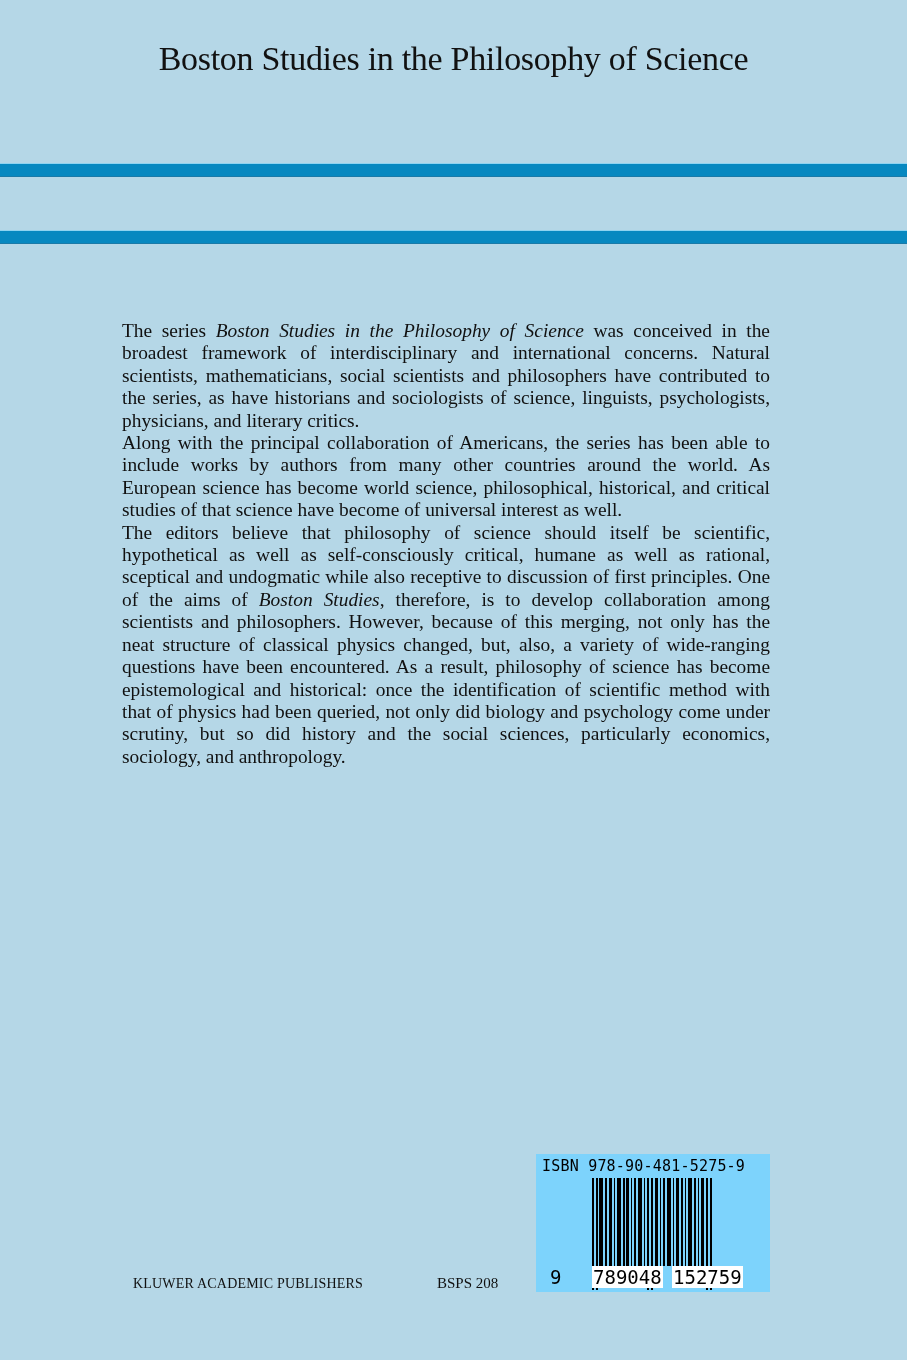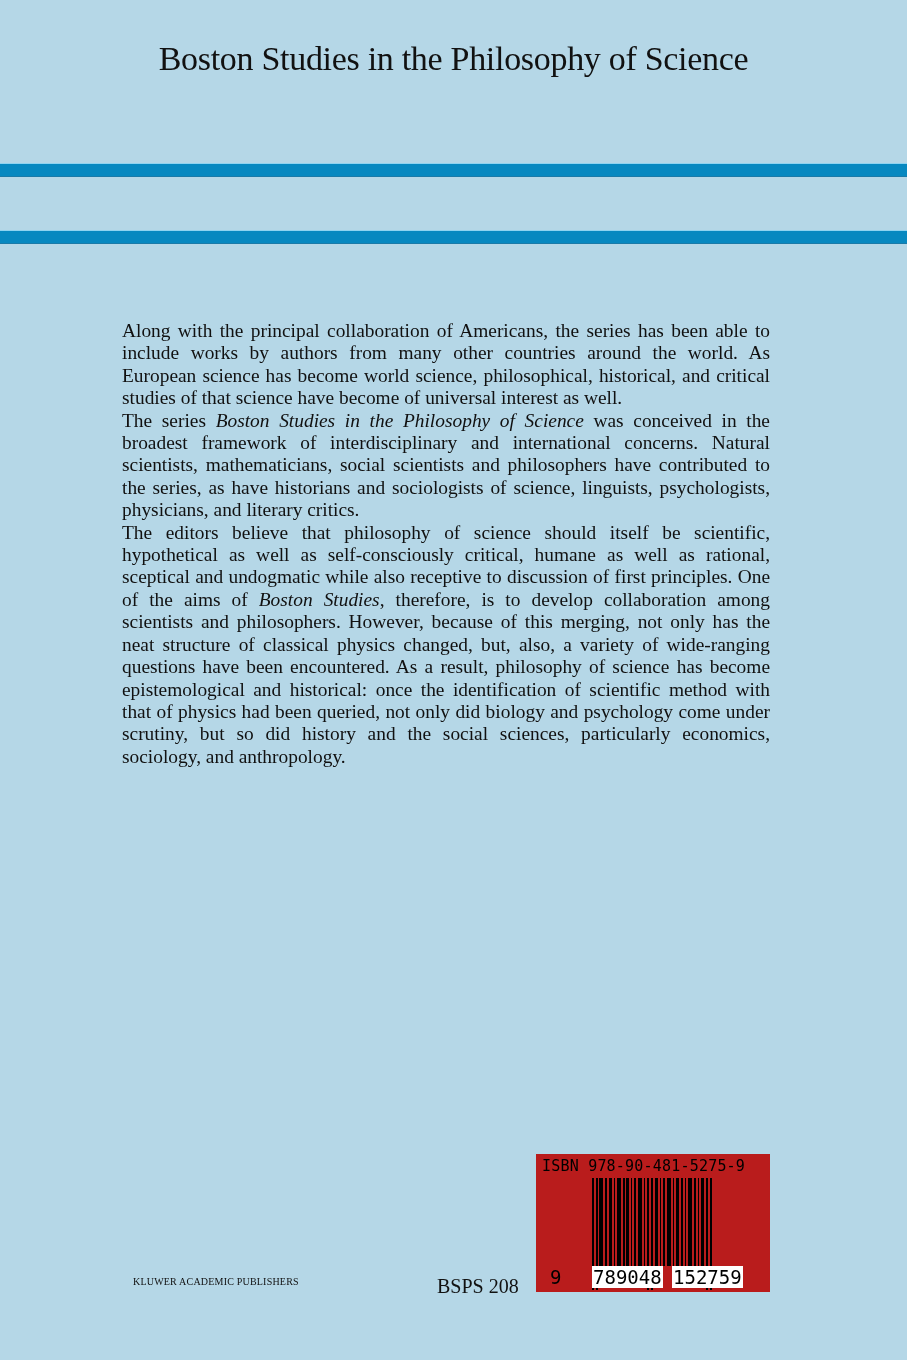--- a/index.html
+++ b/index.html
@@ -26,29 +26,29 @@
   .rule.top { top: 163px; }
   .rule.bottom { top: 230px; }
   .blurb {
     position: absolute; left: 122px; top: 320px; width: 648px;
     font-size: 19.4px; line-height: 22.4px;
     text-align: justify;
   }
   .blurb p { margin: 0; }
   .publisher {
     position: absolute; left: 133px; top: 1276px;
-    font-size: 10px; letter-spacing: 0.2px;
+    font-size: 14px; letter-spacing: 0.2px;
   }
   .series-number {
     position: absolute; left: 437px; top: 1275px;
-    font-size: 20px;
+    font-size: 15px;
   }
   .barcode-box {
     position: absolute; left: 536px; top: 1154px; width: 234px; height: 138px;
-    background: #b91c1c;
+    background: #7dd3fc;
   }
   .isbn-text {
     position: absolute; left: 6px; top: 3px;
     font-family: "DejaVu Sans Mono", monospace;
     font-size: 15px; letter-spacing: 0.2px;
     color: #000;
   }
   .barcode-svg { position: absolute; left: 0; top: 0; }
   .ean-digits {
     position: absolute; top: 112px;
@@ -62,22 +62,22 @@
 </style>
 </head>
 <body>
 
 <div class="series-title">Boston Studies in the Philosophy of Science</div>
 
 <div class="rule top"></div>
 <div class="rule bottom"></div>
 
 <div class="blurb">
+  <p><span>The series </span><i>Boston Studies in the Philosophy of Science</i><span> was conceived in the broadest framework of interdisciplinary and international concerns. Natural scientists, mathematicians, social scientists and philosophers have contributed to the series, as have historians and sociologists of science, linguists, psychologists, physicians, and literary critics.</span></p>
   <p>Along with the principal collaboration of Americans, the series has been able to include works by authors from many other countries around the world. As European science has become world science, philosophical, historical, and critical studies of that science have become of universal interest as well.</p>
-  <p><span>The series </span><i>Boston Studies in the Philosophy of Science</i><span> was conceived in the broadest framework of interdisciplinary and international concerns. Natural scientists, mathematicians, social scientists and philosophers have contributed to the series, as have historians and sociologists of science, linguists, psychologists, physicians, and literary critics.</span></p>
   <p><span>The editors believe that philosophy of science should itself be scientific, hypothetical as well as self-consciously critical, humane as well as rational, sceptical and undogmatic while also receptive to discussion of first principles. One of the aims of </span><i>Boston Studies</i><span>, therefore, is to develop collaboration among scientists and philosophers. However, because of this merging, not only has the neat structure of classical physics changed, but, also, a variety of wide-ranging questions have been encountered. As a result, philosophy of science has become epistemological and historical: once the identification of scientific method with that of physics had been queried, not only did biology and psychology come under scrutiny, but so did history and the social sciences, particularly economics, sociology, and anthropology.</span></p>
 </div>
 
 <div class="publisher">KLUWER ACADEMIC PUBLISHERS</div>
 <div class="series-number">BSPS 208</div>
 
 <div class="barcode-box">
   <div class="isbn-text">ISBN 978-90-481-5275-9</div>
   <svg class="barcode-svg" width="234" height="138">
     <g fill="#000">

